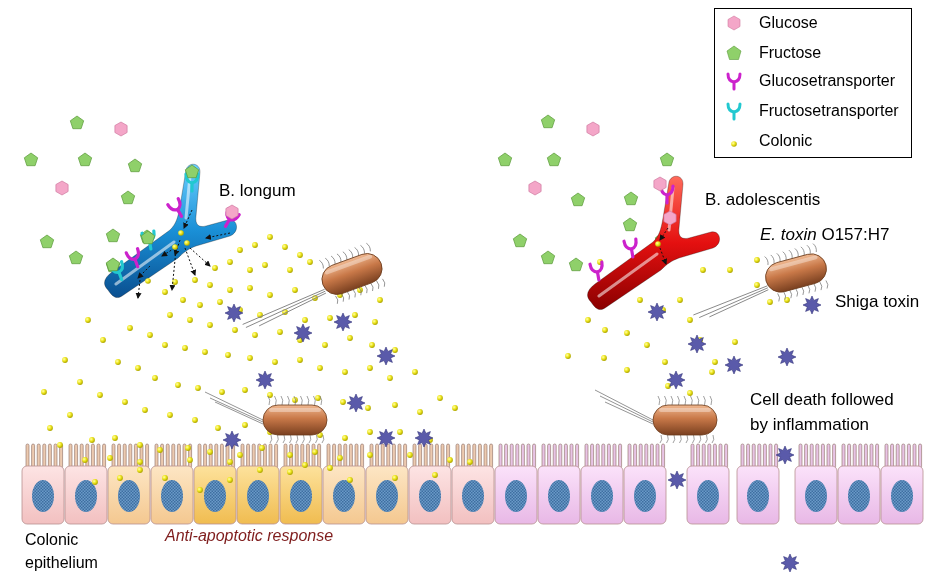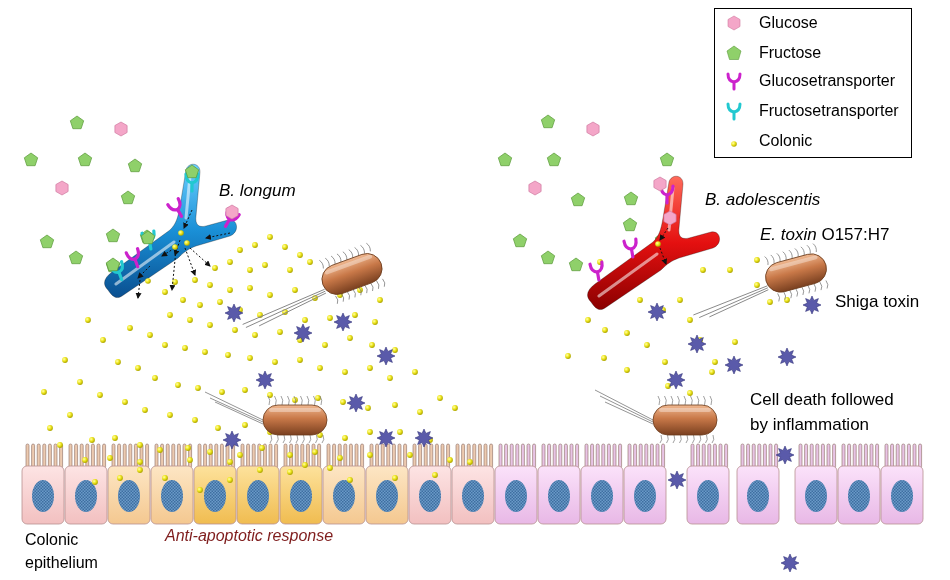--- a/index.html
+++ b/index.html
@@ -1,20 +1,20 @@
 <!DOCTYPE html>
 <html><head>
 <meta charset="utf-8">
 <style>
   html, body { margin: 0; padding: 0; background: #ffffff; }
   body { width: 950px; height: 580px; overflow: hidden; position: relative;
          font-family: "Liberation Sans", "DejaVu Sans", sans-serif; }
   #stage { position: absolute; left: 0; top: 0; width: 950px; height: 580px; }
   .label { position: absolute; color: #000; font-size: 17px; line-height: 20px; white-space: nowrap; }
-  .label.italic { font-style: italic; }
+  .label.italic { }
   .label em { font-style: italic; }
   #legend { position: absolute; left: 714px; top: 8px; width: 198px; height: 150px;
             border: 1.5px solid #000; background: #fff; box-sizing: border-box; }
   .legend-row { position: absolute; left: 0; height: 22px; width: 100%; }
   .legend-row .sym { position: absolute; left: 10px; top: 2px; width: 18px; height: 18px; }
   .legend-row .txt { position: absolute; left: 44px; top: 0; font-size: 16px; line-height: 22px; color: #000; }
   .anti { position: absolute; left: 165px; top: 527px; font-size: 16px; font-style: italic; color: #7f1d1d; }
 </style>
 </head>
 <body>

